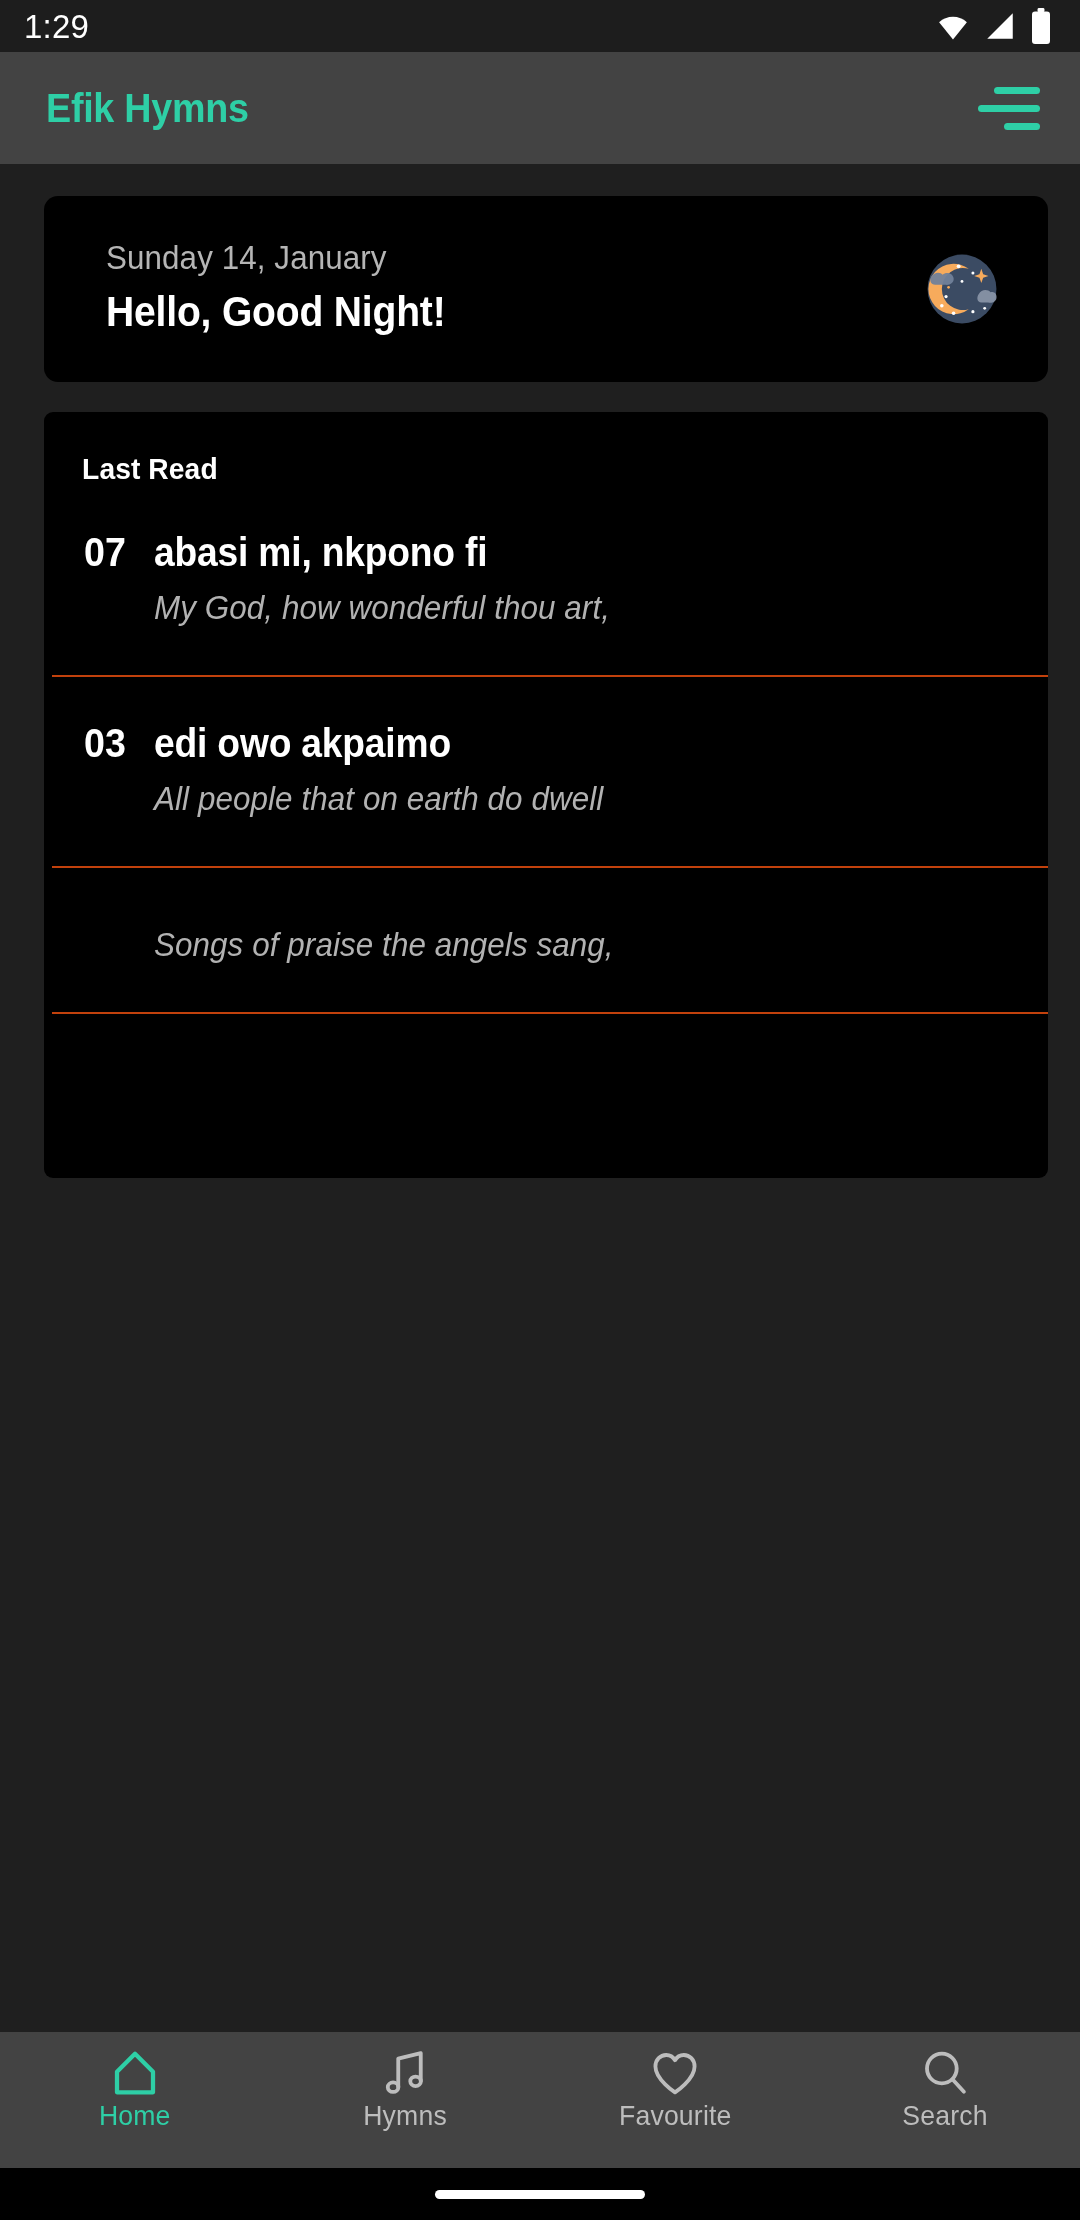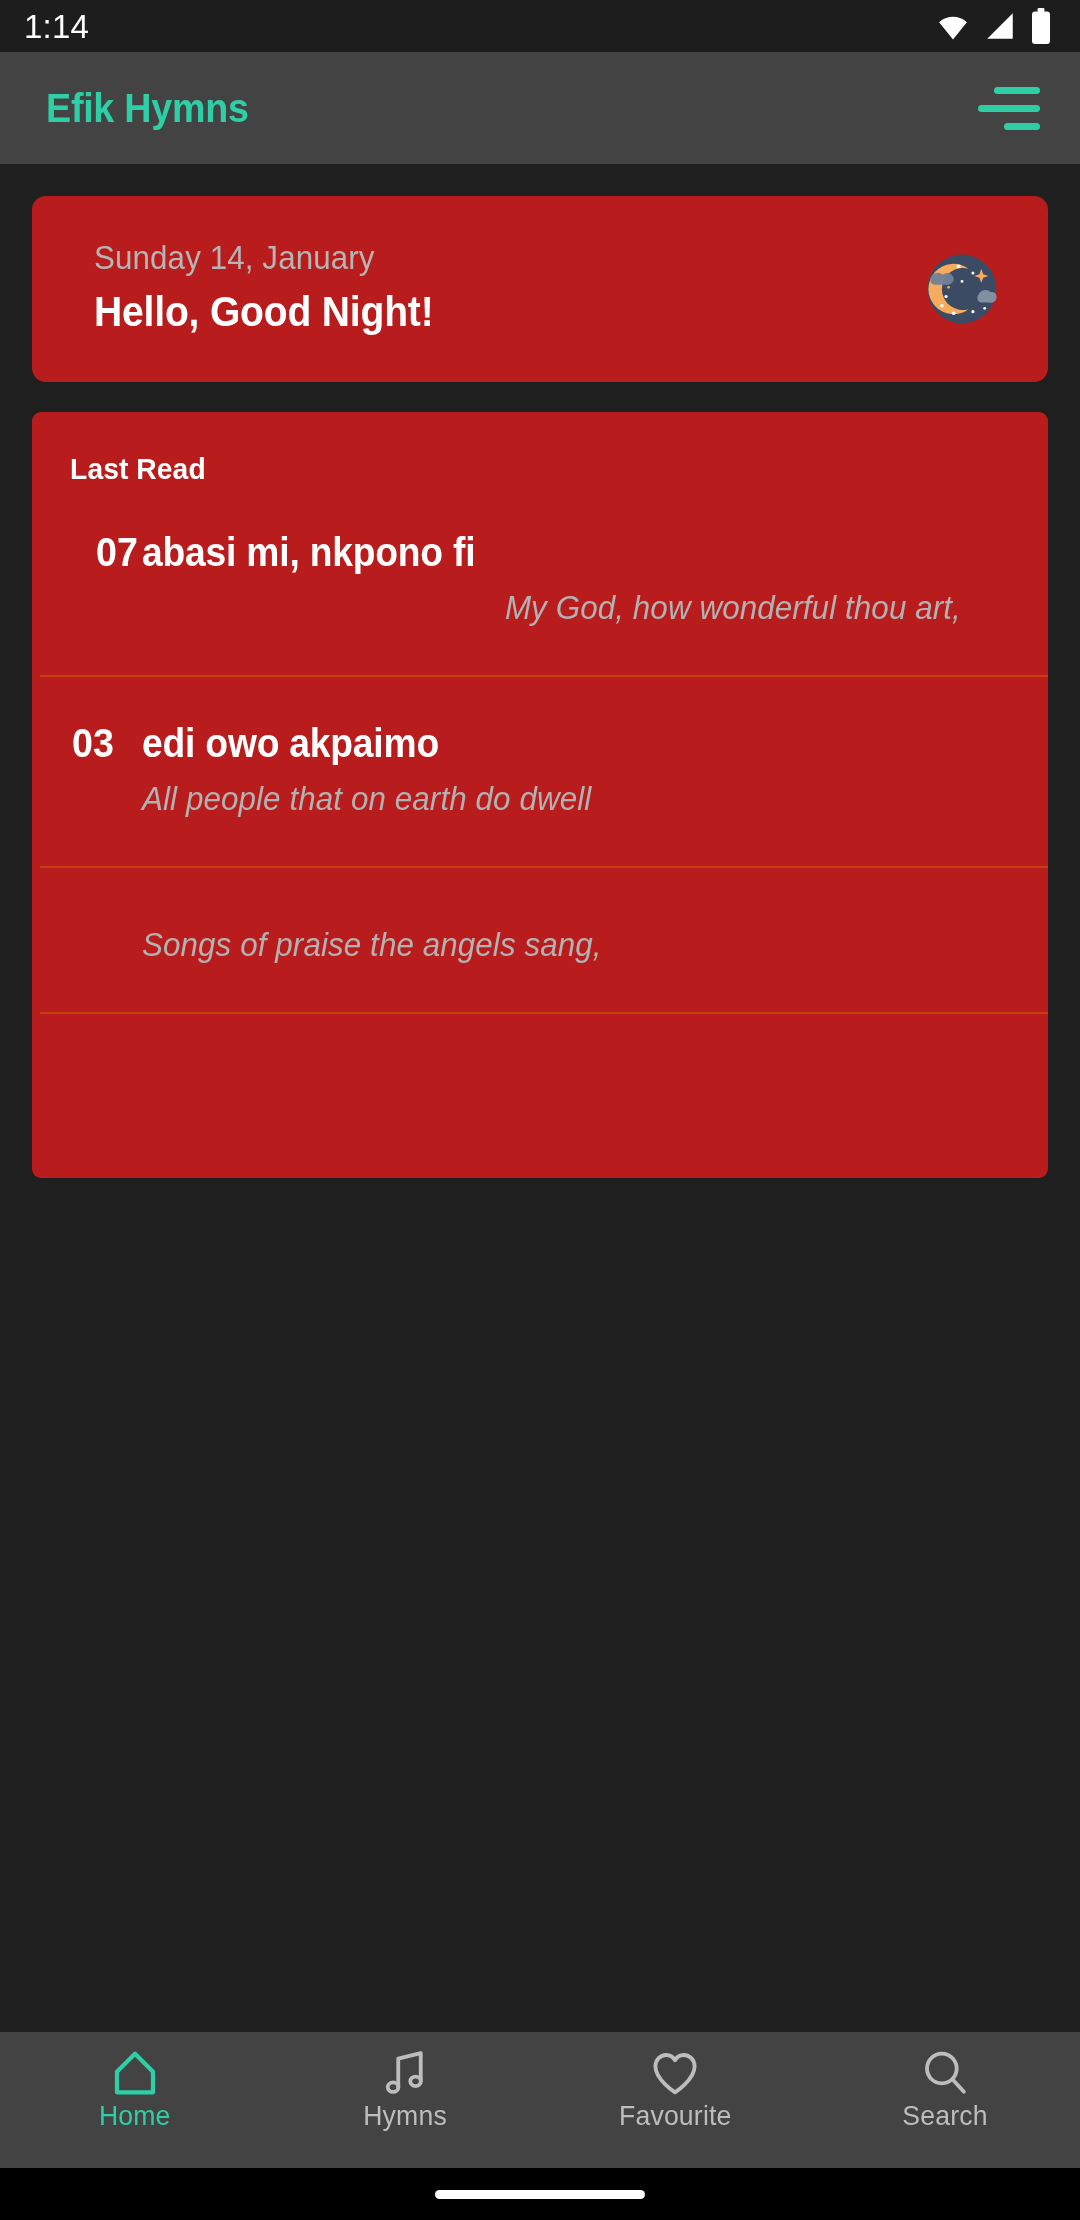--- a/index.html
+++ b/index.html
@@ -65,23 +65,23 @@
 
   
   .content {
     flex:1 1 auto;
     position:relative;
     background:#1f1f1f;
     overflow:hidden;
   }
 
   .card {
-    background:#b91c1c;
+    background:#000000;
     border-radius:14px;
-    margin:0 32px 30px 32px;
+    margin:0 32px 30px 44px;
   }
 
   
   .greet-card {
     margin-top:32px;
     height:186px;
     display:flex; align-items:center;
     padding:0 44px 0 62px;
   }
   .greet-text { flex:1 1 auto; }
@@ -124,21 +124,21 @@
   .hotd-card .hymn-sub { margin-left:138px; }
 
   
   .lastread-card { padding:40px 0 0 8px; overflow:hidden;border-radius:9px; }
   .lastread-card .sec-title { padding:0 0 0 32px; }
   .lr-list { margin-top:20px; }
   .lr-item {
     padding:44px 44px 48px 32px;
     border-top:2px solid #c2410c;
   }
-  .lr-item:first-child { border-top:none; padding-top:24px;text-align:right; }
+  .lr-item:first-child { border-top:none; padding-top:24px; }
   .lr-head { display:flex; align-items:baseline; }
   .lr-num {
     color:#ffffff; font-size:40px; font-weight:700;
     width:70px; flex:0 0 70px;
     transform:scaleX(.94); transform-origin:left center;
   }
   .lr-title {
     color:#ffffff; font-size:40px; font-weight:700;
     letter-spacing:-.2px;
     transform:scaleX(.93); transform-origin:left center;
@@ -177,21 +177,21 @@
   .gesture .bar {
     width:210px; height:9px; border-radius:6px; background:#ffffff;
   }
 </style>
 </head>
 <body>
 
 <div class="phone">
 
   <div class="statusbar">
-    <span class="clock">1:14</span>
+    <span class="clock">1:29</span>
     <span class="sb-right">
       <svg class="ico-wifi" width="34" height="34" viewBox="0 0 24 24">
         <path d="M12 21.5 L2.2 9.3 C4.9 6.9 8.3 5.5 12 5.5 C15.7 5.5 19.1 6.9 21.8 9.3 Z" fill="#ffffff"></path>
       </svg>
       <svg class="ico-signal" width="34" height="34" viewBox="0 0 24 24">
         <path d="M21 3 L21 21 L3 21 Z" fill="#ffffff"></path>
       </svg>
       <svg class="ico-batt" width="22" height="36" viewBox="0 0 14 26">
         <rect x="4.5" y="0" width="5" height="3" rx="1" fill="#ffffff"></rect>
         <rect x="0.5" y="2.5" width="13" height="23.5" rx="2.2" fill="#ffffff"></rect>

